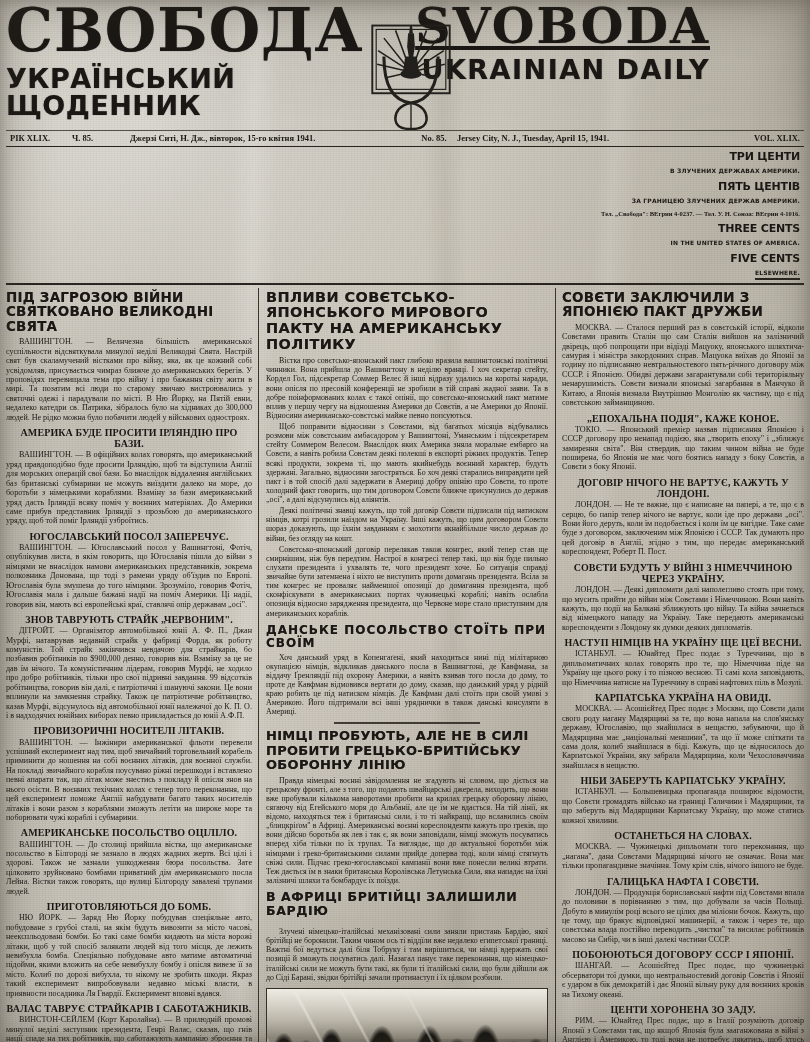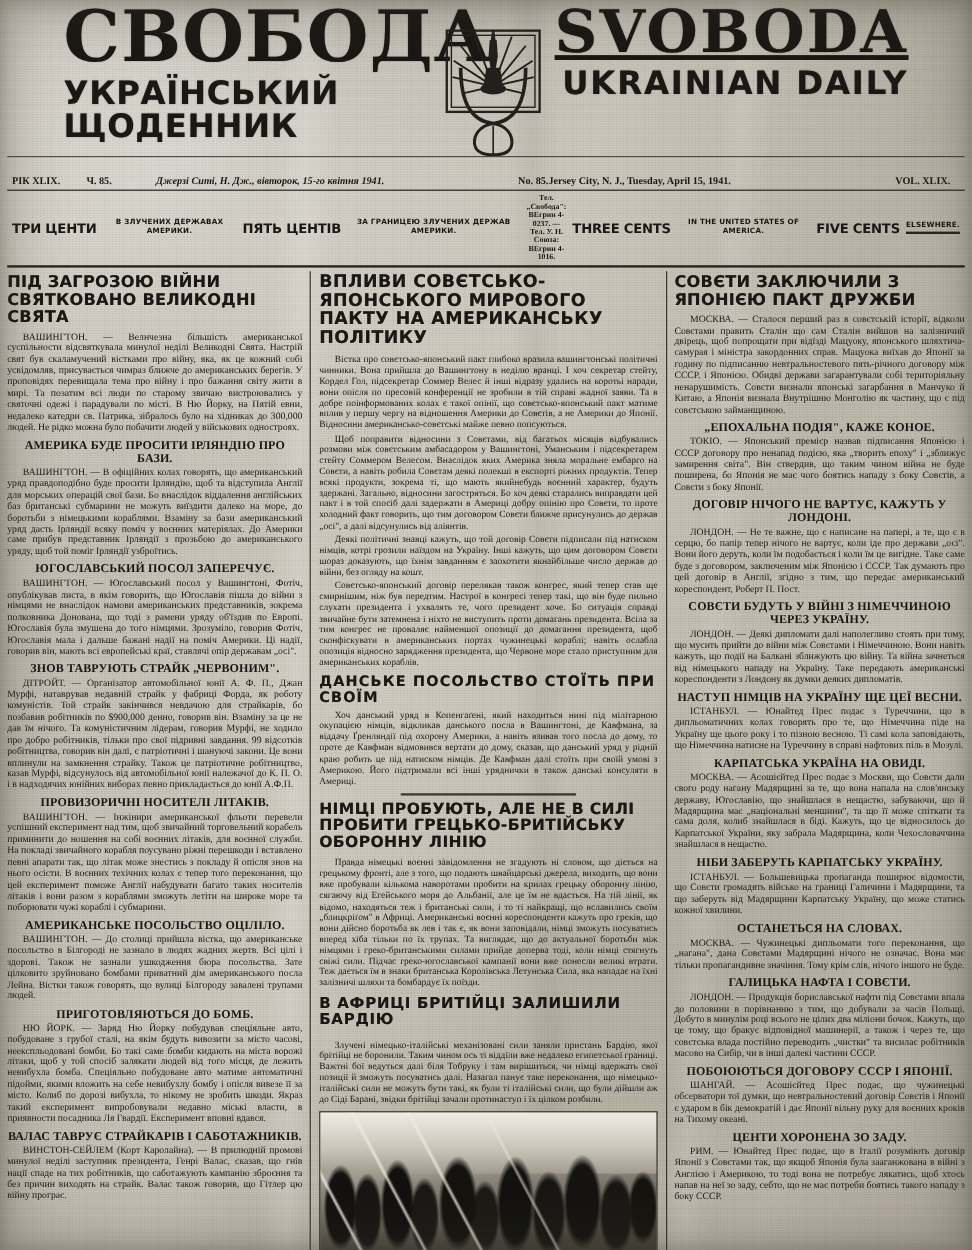--- a/index.html
+++ b/index.html
@@ -37,21 +37,21 @@
       linear-gradient(183deg, rgba(70,64,54,.10), rgba(0,0,0,0) 14%);
   }
   #vig {
     position: absolute; inset: 0; pointer-events: none;
     box-shadow: inset 0 0 52px rgba(60,54,44,.42), inset 0 0 14px rgba(60,54,44,.30);
   }
   #page { position: absolute; inset: 0; padding: 4px 6px 0 6px; }
 
   
   .masthead { position: relative; height: 126px; }
-  .mh-row { display: flex; align-items: flex-start; justify-content: center; }
+  .mh-row { display: flex; align-items: flex-start; justify-content: flex-start; }
   .mh-main {
     font-family: "DejaVu Serif", "Liberation Serif", serif;
     font-weight: 700; letter-spacing: 1px;
     line-height: .92;
     text-shadow: 0 0 1px rgba(0,0,0,.55);
   }
   .mh-left { text-align: left; width: 352px; }
   .mh-right { text-align: right; width: 352px; }
   .mh-title { font-size: 59px; }
   .mh-title.lat { font-size: 49px; letter-spacing: 2px; text-decoration: underline; }
@@ -68,31 +68,31 @@
   .emblem svg { width: 100%; height: 100%; display: block; }
 
   
   .dateline {
     display: flex; align-items: baseline; font-size: 8.5px; font-weight: 700;
     padding: 2px 4px 3px 4px;
     font-family: "Liberation Serif", serif;
   }
   .dl-a { width: 62px; }
   .dl-b { width: 58px; }
-  .dl-c { flex: 1; font-style: italic; }
-  .dl-d { width: 46px; text-align: right; margin-top: 12px; }
+  .dl-c { flex: 1; }
+  .dl-d { width: 46px; text-align: center; }
   .dl-e { flex: 1; font-family: Liberation Serif, serif; }
-  .dl-f { width: 62px; text-align: center; }
+  .dl-f { width: 62px; text-align: right; }
   .rule-hair { height: 1px; background: #2a2520; opacity: .75; }
 
   
   .pricebar {
-    display: flex; align-items: center; gap: 5px;
+    display: flex; align-items: flex-end; gap: 5px;
     padding: 3px 4px; font-size: 7px;
-    border-top: 1px solid #2a2520; border-bottom: 2px solid #2a2520;
+    border-top: 1px solid #2a2520; border-bottom: 2px solid #2a2520; flex-direction: column;
   }
   .pb-big {
     font-family: "DejaVu Sans", "Liberation Sans", sans-serif;
     font-weight: 700; font-size: 11px; letter-spacing: -.2px;
     white-space: nowrap;
   }
   .pb-small {
     font-family: "DejaVu Sans", "Liberation Sans", sans-serif;
     font-weight: 700; font-size: 6px; line-height: 1.15;
     text-align: center; letter-spacing: .2px;

